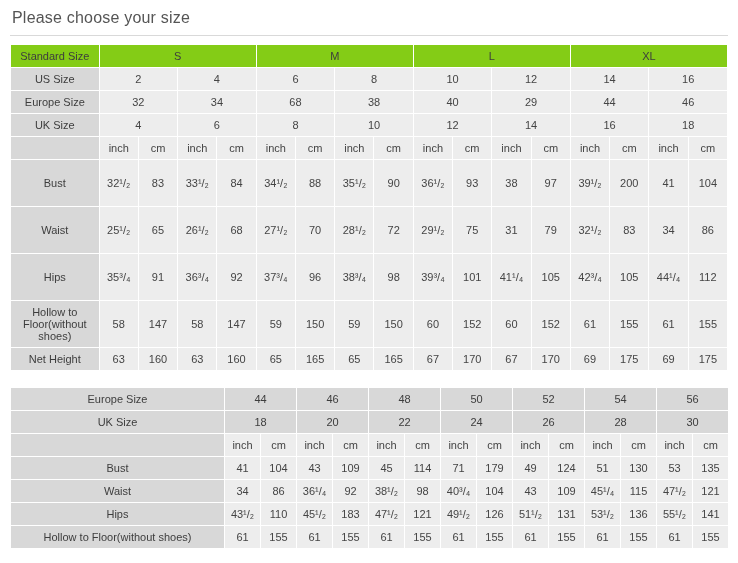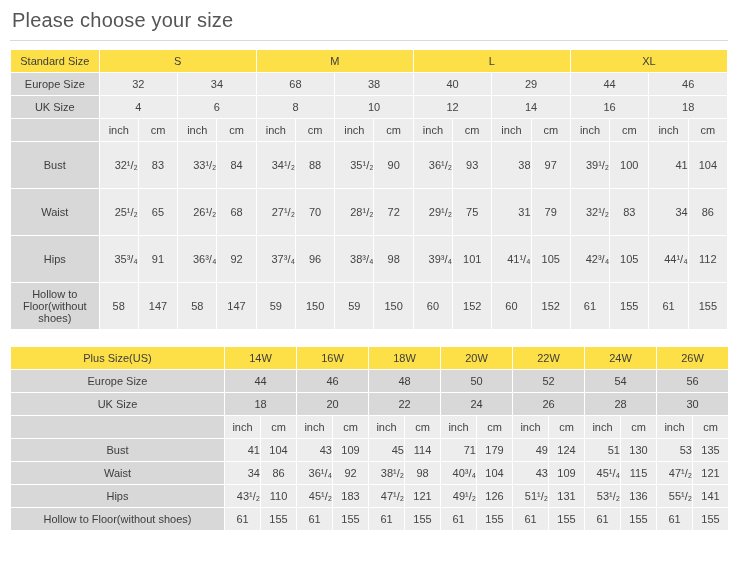--- a/index.html
+++ b/index.html
@@ -15,21 +15,21 @@
     overflow: hidden;
   }
   .page {
     position: relative;
     width: 738px;
     height: 563px;
     box-sizing: border-box;
     padding: 0 10px;
   }
   .title {
-    font-size: 20px;
+    font-size: 16px;
     color: #555555;
     padding: 9px 0 8px 2px;
     letter-spacing: 0.2px;
   }
   .rule {
     height: 1px;
     background: #d9d9d9;
     margin: 0 0 8px 0;
   }
   table {
@@ -42,40 +42,39 @@
     font-size: 11px;
     font-weight: normal;
     text-align: center;
     vertical-align: middle;
     padding: 0;
     height: 22px;
     color: #444444;
     background: #ededed;
   }
   .hdr {
-    background: #fde047;
+    background: #84cc16;
     color: #3d3d3d;
   }
   .lbl {
     background: #d8d8d8;
     color: #3d3d3d;
   }
   .cell {
     background: #ededed;
   }
   .tall {
     height: 46px;
   }
   .t2 {
     margin-top: 16px;
   }
   .frac {
     font-size: 11px;
     white-space: nowrap;
-    text-align: right;
   }
 </style>
 </head>
 <body>
 
 <div class="page">
 
   <div class="title">Please choose your size</div>
   <div class="rule"></div>
 
@@ -99,20 +98,31 @@
         <col style="width:39px">
         <col style="width:39px">
     </colgroup>
     <tbody>
       <tr>
         <td class="hdr">Standard Size</td>
         <td class="hdr" colspan="4">S</td>
         <td class="hdr" colspan="4">M</td>
         <td class="hdr" colspan="4">L</td>
         <td class="hdr" colspan="4">XL</td>
+      </tr>
+      <tr>
+        <td class="lbl">US Size</td>
+        <td class="cell" colspan="2">2</td>
+        <td class="cell" colspan="2">4</td>
+        <td class="cell" colspan="2">6</td>
+        <td class="cell" colspan="2">8</td>
+        <td class="cell" colspan="2">10</td>
+        <td class="cell" colspan="2">12</td>
+        <td class="cell" colspan="2">14</td>
+        <td class="cell" colspan="2">16</td>
       </tr>
       <tr>
         <td class="lbl">Europe Size</td>
         <td class="cell" colspan="2">32</td>
         <td class="cell" colspan="2">34</td>
         <td class="cell" colspan="2">68</td>
         <td class="cell" colspan="2">38</td>
         <td class="cell" colspan="2">40</td>
         <td class="cell" colspan="2">29</td>
         <td class="cell" colspan="2">44</td>
@@ -156,21 +166,21 @@
         <td class="cell">84</td>
         <td class="cell frac">34¹/₂</td>
         <td class="cell">88</td>
         <td class="cell frac">35¹/₂</td>
         <td class="cell">90</td>
         <td class="cell frac">36¹/₂</td>
         <td class="cell">93</td>
         <td class="cell frac">38</td>
         <td class="cell">97</td>
         <td class="cell frac">39¹/₂</td>
-        <td class="cell">100</td>
+        <td class="cell">200</td>
         <td class="cell frac">41</td>
         <td class="cell">104</td>
       </tr>
       <tr>
         <td class="lbl tall">Waist</td>
         <td class="cell frac">25¹/₂</td>
         <td class="cell">65</td>
         <td class="cell frac">26¹/₂</td>
         <td class="cell">68</td>
         <td class="cell frac">27¹/₂</td>
@@ -217,20 +227,39 @@
         <td class="cell">150</td>
         <td class="cell">60</td>
         <td class="cell">152</td>
         <td class="cell">60</td>
         <td class="cell">152</td>
         <td class="cell">61</td>
         <td class="cell">155</td>
         <td class="cell">61</td>
         <td class="cell">155</td>
       </tr>
+      <tr>
+        <td class="lbl">Net Height</td>
+        <td class="cell">63</td>
+        <td class="cell">160</td>
+        <td class="cell">63</td>
+        <td class="cell">160</td>
+        <td class="cell">65</td>
+        <td class="cell">165</td>
+        <td class="cell">65</td>
+        <td class="cell">165</td>
+        <td class="cell">67</td>
+        <td class="cell">170</td>
+        <td class="cell">67</td>
+        <td class="cell">170</td>
+        <td class="cell">69</td>
+        <td class="cell">175</td>
+        <td class="cell">69</td>
+        <td class="cell">175</td>
+      </tr>
     </tbody>
   </table>
 
   <table class="t2">
     <colgroup>
       <col style="width:214px">
       <col style="width:36px">
         <col style="width:36px">
       <col style="width:36px">
         <col style="width:36px">
@@ -239,30 +268,20 @@
       <col style="width:36px">
         <col style="width:36px">
       <col style="width:36px">
         <col style="width:36px">
       <col style="width:36px">
         <col style="width:36px">
       <col style="width:36px">
         <col style="width:36px">
     </colgroup>
     <tbody>
-      <tr>
-        <td class="hdr">Plus Size(US)</td>
-        <td class="hdr" colspan="2">14W</td>
-        <td class="hdr" colspan="2">16W</td>
-        <td class="hdr" colspan="2">18W</td>
-        <td class="hdr" colspan="2">20W</td>
-        <td class="hdr" colspan="2">22W</td>
-        <td class="hdr" colspan="2">24W</td>
-        <td class="hdr" colspan="2">26W</td>
-      </tr>
       <tr>
         <td class="lbl">Europe Size</td>
         <td class="lbl" colspan="2">44</td>
         <td class="lbl" colspan="2">46</td>
         <td class="lbl" colspan="2">48</td>
         <td class="lbl" colspan="2">50</td>
         <td class="lbl" colspan="2">52</td>
         <td class="lbl" colspan="2">54</td>
         <td class="lbl" colspan="2">56</td>
       </tr>

